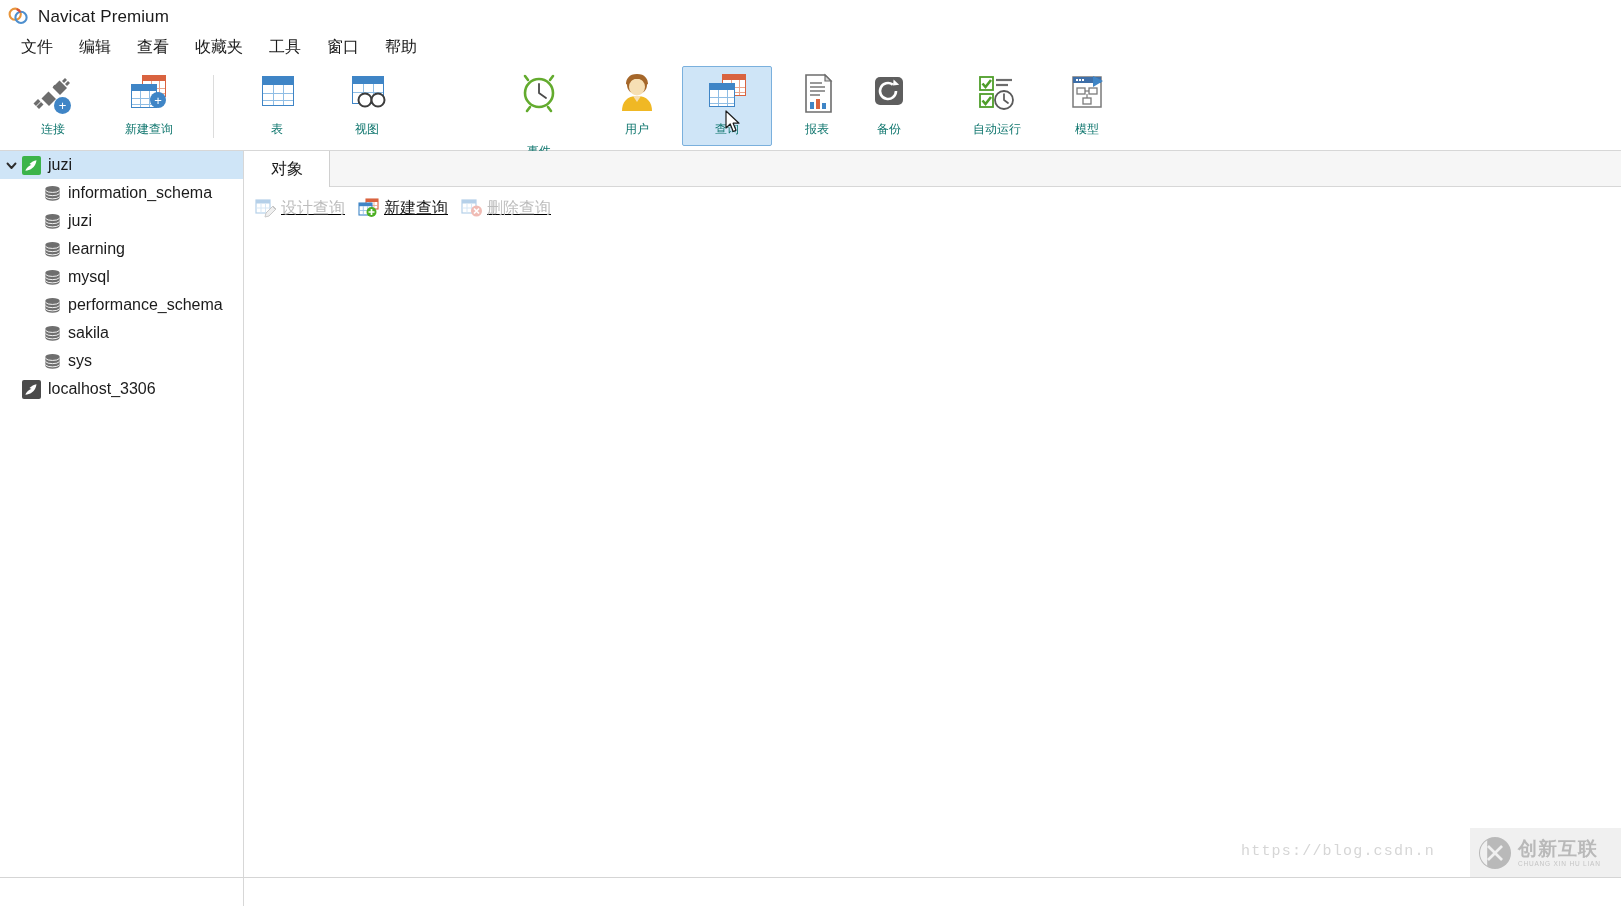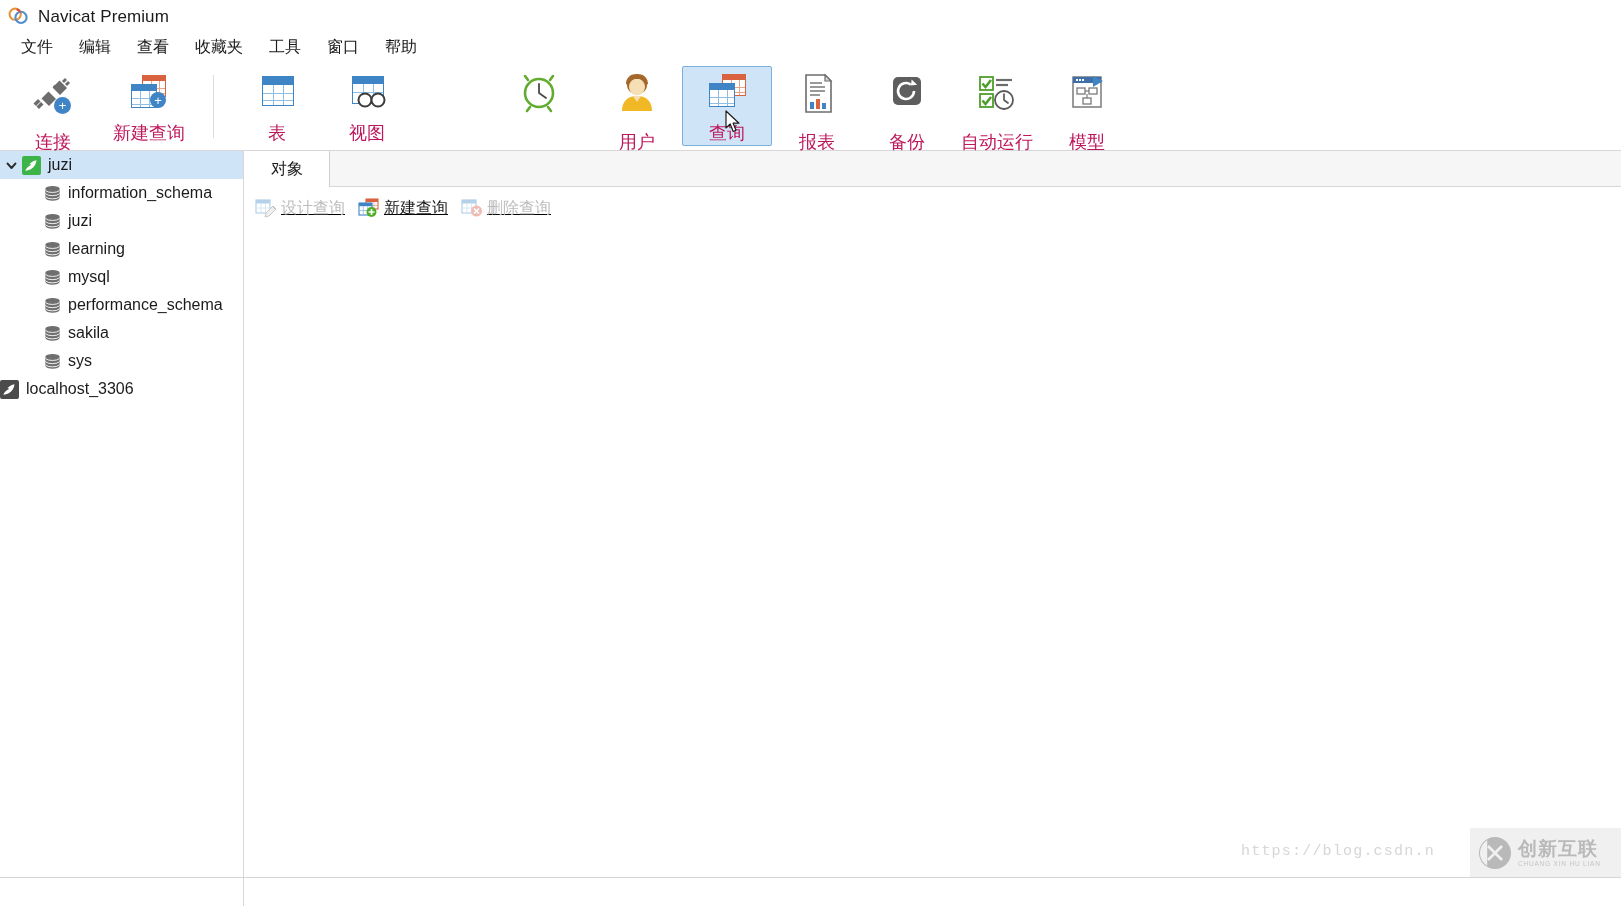--- a/index.html
+++ b/index.html
@@ -81,23 +81,23 @@
     border: 1px solid transparent;
     border-radius: 2px;
   }
   .tb-btn .ic {
     height: 47px;
     width: 48px;
     margin-top: 5px;
     position: relative;
   }
   .tb-btn .lbl {
-    font-size: 18px;
-    color: #be185d;
-    margin-top: 11px;
+    font-size: 12px;
+    color: #0f766e;
+    margin-top: 2px;
     white-space: nowrap;
   }
   .tb-btn.selected {
     background: #cfe5f7;
     border: 1px solid #7ab0dd;
   }
   .tb-sep {
     position: absolute;
     top: 12px;
     width: 1px;
@@ -137,21 +137,21 @@
     width: 22px; height: 28px;
     display: flex; align-items: center; justify-content: center;
     flex: 0 0 22px;
   }
   .tree-row .tlabel {
     font-size: 16px;
     color: #1b1b1b;
     margin-left: 7px;
   }
   .tree-row.db { padding-left: 44px; }
-  .tree-row.conn { }
+  .tree-row.conn { padding-left: 22px; }
   .tree-row.conn.root { padding-left: 0px; }
 
   
   .conn-ico {
     width: 19px; height: 19px;
     border-radius: 2px;
     display: inline-block;
     position: relative;
     flex: 0 0 19px;
   }
@@ -454,21 +454,21 @@
               <path d="M17 23 h10"></path>
           </g>
           <rect x="17" y="30" width="4" height="7" fill="#3f85c6"></rect>
           <rect x="23" y="27" width="4" height="10" fill="#d9633f"></rect>
           <rect x="29" y="31" width="4" height="6" fill="#3f85c6"></rect>
         </svg>
       </div>
       <div class="lbl">报表</div>
     </div>
 
-    <div class="tb-btn" style="left:862px;">
+    <div class="tb-btn" style="left:844px;">
       <div class="ic">
         <svg width="48" height="47" viewBox="0 0 48 47">
           <rect x="10" y="5" width="28" height="28" rx="5" fill="#5e5e5e"></rect>
           <path d="M31 19 a8 8 0 1 1 -3.2 -6.4" fill="none" stroke="#ffffff" stroke-width="2.6"></path>
           <path d="M28.6 7.4 l-0.6 6.2 l6.2 -0.9 z" fill="#ffffff"></path>
         </svg>
       </div>
       <div class="lbl">备份</div>
     </div>
 

